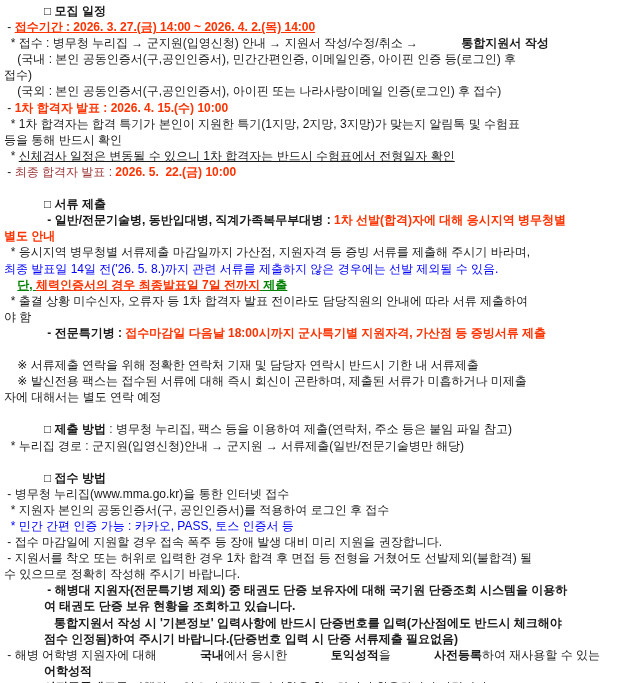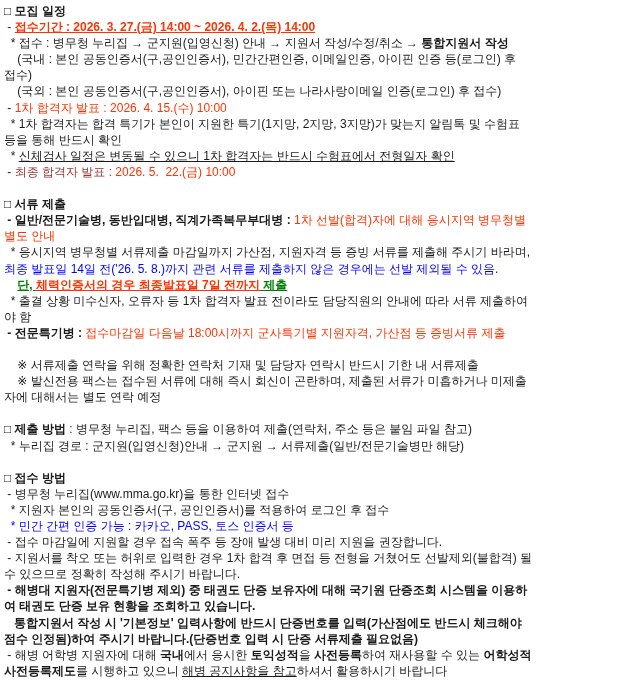--- a/index.html
+++ b/index.html
@@ -20,23 +20,23 @@
     font-family:"Liberation Sans","DejaVu Sans",sans-serif;
     font-size:12px;
     line-height:16.1px;
     color:var(--c-text);
     white-space:pre-wrap;
     word-break:break-all;
   }
   .line{min-height:16.1px;}
   .seg{white-space:pre-wrap;}
   .s-r{font-weight:normal;color:var(--c-text);}
-  .s-b{font-weight:bold;color:var(--c-text);}
+  .s-b{font-weight:bold;color:var(--c-text);margin-left:40px;}
   .s-u{font-weight:normal;color:var(--c-text);text-decoration:underline;}
-  .s-rb{font-weight:normal;color:var(--c-red);text-align:right;}
+  .s-rb{font-weight:bold;color:var(--c-red);text-align:right;}
   .s-rbu{font-weight:bold;color:var(--c-red);text-decoration:underline;text-align:right;}
   .s-drb{font-weight:normal;color:var(--c-darkred);}
   .s-bb{font-weight:normal;color:var(--c-blue);}
   .s-gbu{font-weight:bold;color:var(--c-green);text-decoration:underline;}
 </style>
 </head>
 <body style="background: rgb(255, 255, 255);">
 
 <div class="doc" id="doc-root"><div class="line"><span class="seg s-b">□ 모집 일정</span></div><div class="line"><span class="seg s-r"> - </span><span class="seg s-rbu">접수기간 : 2026. 3. 27.(금) 14:00 ~ 2026. 4. 2.(목) 14:00</span></div><div class="line"><span class="seg s-r">  * 접수 : 병무청 누리집 → 군지원(입영신청) 안내 → 지원서 작성/수정/취소 → </span><span class="seg s-b">통합지원서 작성</span></div><div class="line"><span class="seg s-r">    (국내 : 본인 공동인증서(구,공인인증서), 민간간편인증, 이메일인증, 아이핀 인증 등(로그인) 후</span></div><div class="line"><span class="seg s-r">접수)</span></div><div class="line"><span class="seg s-r">    (국외 : 본인 공동인증서(구,공인인증서), 아이핀 또는 나라사랑이메일 인증(로그인) 후 접수)</span></div><div class="line"><span class="seg s-r"> - </span><span class="seg s-rb">1차 합격자 발표 : 2026. 4. 15.(수) 10:00</span></div><div class="line"><span class="seg s-r">  * 1차 합격자는 합격 특기가 본인이 지원한 특기(1지망, 2지망, 3지망)가 맞는지 알림톡 및 수험표</span></div><div class="line"><span class="seg s-r">등을 통해 반드시 확인</span></div><div class="line"><span class="seg s-r">  * </span><span class="seg s-u">신체검사 일정은 변동될 수 있으니 1차 합격자는 반드시 수험표에서 전형일자 확인</span></div><div class="line"><span class="seg s-r"> - </span><span class="seg s-drb">최종 합격자 발표 : </span><span class="seg s-rb">2026. 5.  22.(금) 10:00</span></div><div class="line">&nbsp;</div><div class="line"><span class="seg s-b">□ 서류 제출</span></div><div class="line"><span class="seg s-b"> - 일반/전문기술병, 동반입대병, 직계가족복무부대병 : </span><span class="seg s-rb">1차 선발(합격)자에 대해 응시지역 병무청별</span></div><div class="line"><span class="seg s-rb">별도 안내</span></div><div class="line"><span class="seg s-r">  * 응시지역 병무청별 서류제출 마감일까지 가산점, 지원자격 등 증빙 서류를 제출해 주시기 바라며,</span></div><div class="line"><span class="seg s-bb">최종 발표일 14일 전('26. 5. 8.)까지 관련 서류를 제출하지 않은 경우에는 선발 제외될 수 있음.</span></div><div class="line"><span class="seg s-r">    </span><span class="seg s-gbu">단, </span><span class="seg s-rbu">체력인증서의 경우 최종발표일 7일 전까지</span><span class="seg s-gbu"> 제출</span></div><div class="line"><span class="seg s-r">  * 출결 상황 미수신자, 오류자 등 1차 합격자 발표 전이라도 담당직원의 안내에 따라 서류 제출하여</span></div><div class="line"><span class="seg s-r">야 함</span></div><div class="line"><span class="seg s-b"> - 전문특기병 : </span><span class="seg s-rb">접수마감일 다음날 18:00시까지 군사특기별 지원자격, 가산점 등 증빙서류 제출</span></div><div class="line">&nbsp;</div><div class="line"><span class="seg s-r">    ※ 서류제출 연락을 위해 정확한 연락처 기재 및 담당자 연락시 반드시 기한 내 서류제출</span></div><div class="line"><span class="seg s-r">    ※ 발신전용 팩스는 접수된 서류에 대해 즉시 회신이 곤란하며, 제출된 서류가 미흡하거나 미제출</span></div><div class="line"><span class="seg s-r">자에 대해서는 별도 연락 예정</span></div><div class="line">&nbsp;</div><div class="line"><span class="seg s-b">□ 제출 방법</span><span class="seg s-r"> : 병무청 누리집, 팩스 등을 이용하여 제출(연락처, 주소 등은 붙임 파일 참고)</span></div><div class="line"><span class="seg s-r">  * 누리집 경로 : 군지원(입영신청)안내 → 군지원 → 서류제출(일반/전문기술병만 해당)</span></div><div class="line">&nbsp;</div><div class="line"><span class="seg s-b">□ 접수 방법</span></div><div class="line"><span class="seg s-r"> - 병무청 누리집(www.mma.go.kr)을 통한 인터넷 접수</span></div><div class="line"><span class="seg s-r">  * 지원자 본인의 공동인증서(구, 공인인증서)를 적용하여 로그인 후 접수</span></div><div class="line"><span class="seg s-r">  </span><span class="seg s-bb">* 민간 간편 인증 가능 : 카카오, PASS, 토스 인증서 등</span></div><div class="line"><span class="seg s-r"> - 접수 마감일에 지원할 경우 접속 폭주 등 장애 발생 대비 미리 지원을 권장합니다.</span></div><div class="line"><span class="seg s-r"> - 지원서를 착오 또는 허위로 입력한 경우 1차 합격 후 면접 등 전형을 거쳤어도 선발제외(불합격) 될</span></div><div class="line"><span class="seg s-r">수 있으므로 정확히 작성해 주시기 바랍니다.</span></div><div class="line"><span class="seg s-b"> - 해병대 지원자(전문특기병 제외) 중 태권도 단증 보유자에 대해 국기원 단증조회 시스템을 이용하</span></div><div class="line"><span class="seg s-b">여 태권도 단증 보유 현황을 조회하고 있습니다.</span></div><div class="line"><span class="seg s-b">   통합지원서 작성 시 '기본정보' 입력사항에 반드시 단증번호를 입력(가산점에도 반드시 체크해야</span></div><div class="line"><span class="seg s-b">점수 인정됨)하여 주시기 바랍니다.(단증번호 입력 시 단증 서류제출 필요없음)</span></div><div class="line"><span class="seg s-r"> - 해병 어학병 지원자에 대해 </span><span class="seg s-b">국내</span><span class="seg s-r">에서 응시한 </span><span class="seg s-b">토익성적</span><span class="seg s-r">을 </span><span class="seg s-b">사전등록</span><span class="seg s-r">하여 재사용할 수 있는 </span><span class="seg s-b">어학성적</span></div><div class="line"><span class="seg s-b">사전등록제도</span><span class="seg s-r">를 시행하고 있으니 </span><span class="seg s-u">해병 공지사항을 참고</span><span class="seg s-r">하셔서 활용하시기 바랍니다</span></div></div>
 

